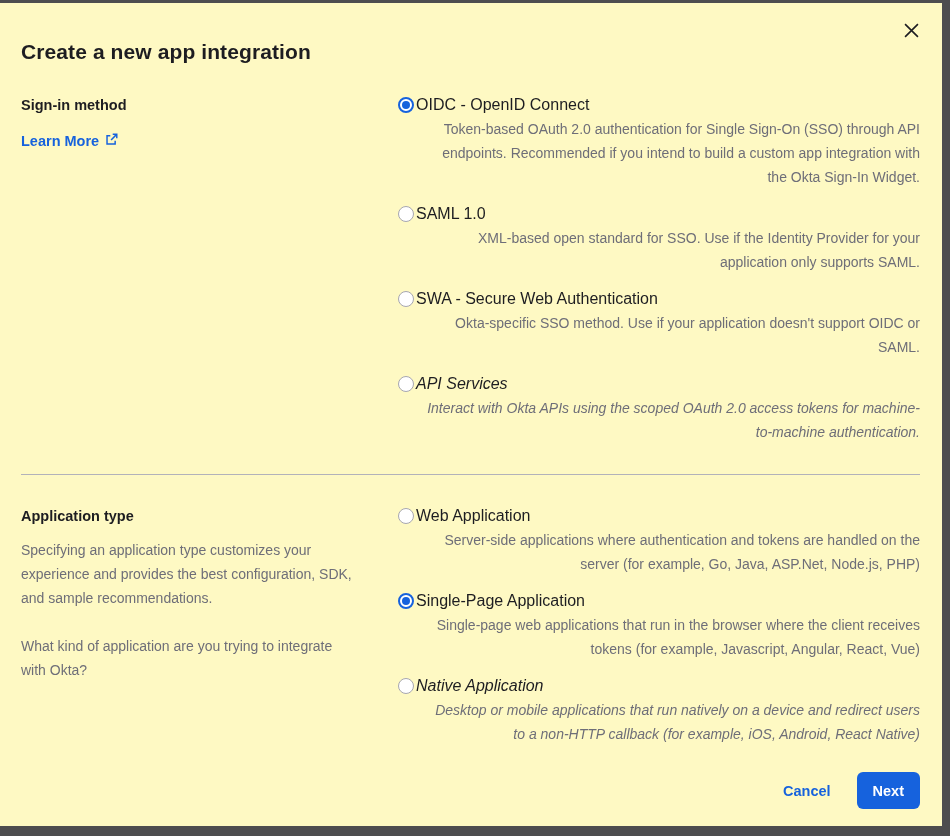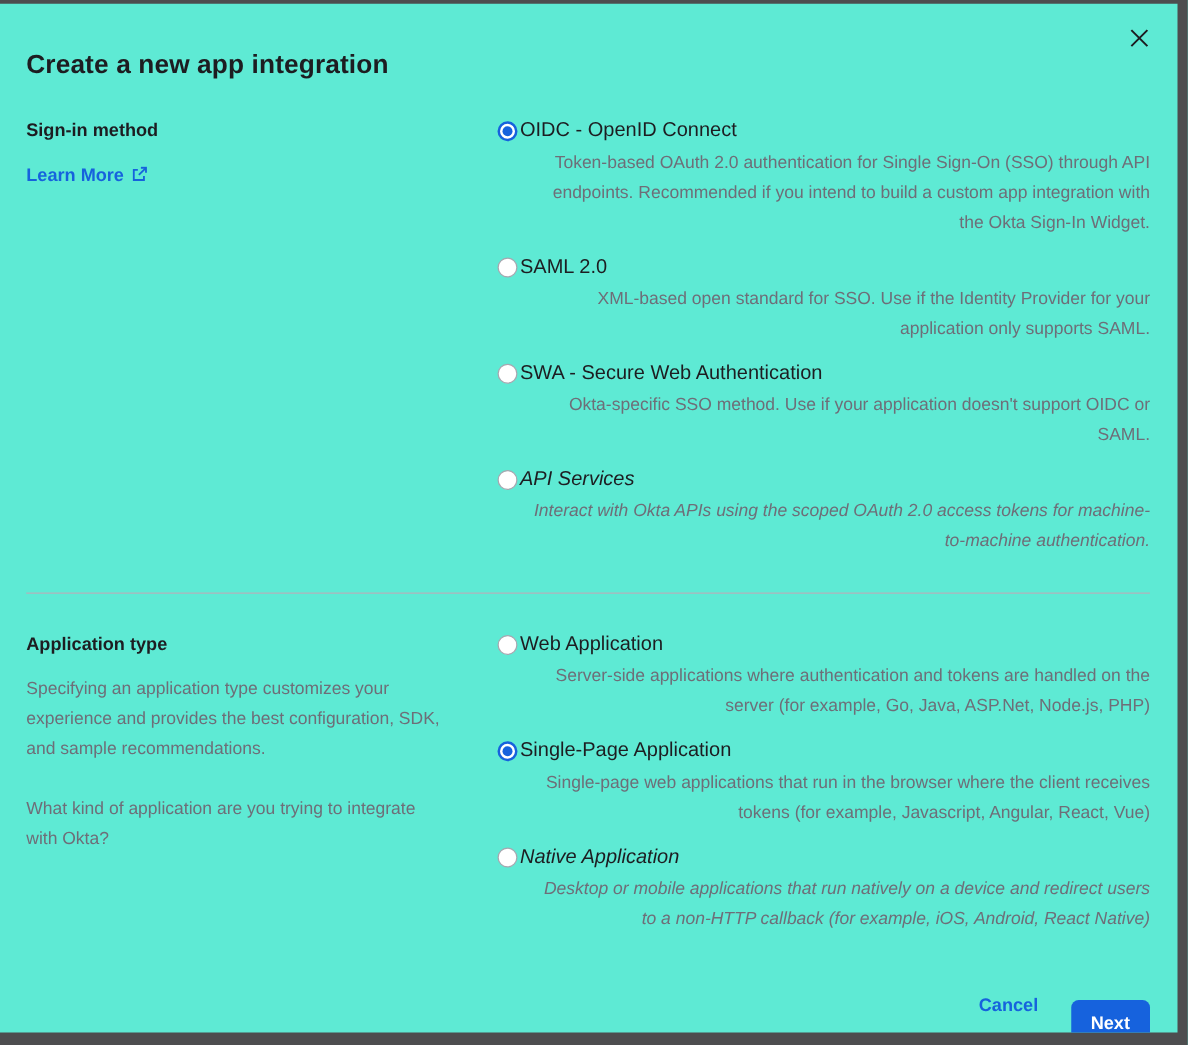--- a/index.html
+++ b/index.html
@@ -7,21 +7,21 @@
     width: 950px; height: 836px;
     background: #4d4d4f;
     font-family: "Liberation Sans", sans-serif;
     overflow: hidden;
     position: relative;
   }
   .modal {
     position: absolute;
     top: 3px; left: 0;
     width: 942px; height: 823px;
-    background: #5eead4;
+    background: #fef9c3;
     overflow: hidden;
   }
   .close-btn {
     position: absolute;
     top: 18px; right: 20px;
     width: 22px; height: 22px;
     display: flex; align-items: center; justify-content: center;
     cursor: pointer;
     background: none; border: none;
   }
@@ -127,21 +127,20 @@
     background: #1662dd;
     color: #ffffff;
     font-size: 14.5px;
     font-weight: 700;
     border: none;
     border-radius: 6px;
     height: 37px;
     padding: 8px 16px;
     cursor: pointer;
     font-family: "Liberation Sans", sans-serif;
-    margin-top: 28px;
   }
 </style>
 </head>
 <body>
 
 <div class="modal">
 
   <button class="close-btn">
     <span>
       <svg width="15" height="15" viewBox="0 0 14 14">
@@ -170,21 +169,21 @@
       <div class="option selected">
         <div class="option-head">
           <span class="radio"></span>
           <span class="option-label">OIDC - OpenID Connect</span>
         </div>
         <div class="option-desc">Token-based OAuth 2.0 authentication for Single Sign-On (SSO) through API endpoints. Recommended if you intend to build a custom app integration with the Okta Sign-In Widget.</div>
       </div>
       <div class="option">
         <div class="option-head">
           <span class="radio"></span>
-          <span class="option-label">SAML 2.0</span>
+          <span class="option-label">SAML 1.0</span>
         </div>
         <div class="option-desc">XML-based open standard for SSO. Use if the Identity Provider for your application only supports SAML.</div>
       </div>
       <div class="option">
         <div class="option-head">
           <span class="radio"></span>
           <span class="option-label">SWA - Secure Web Authentication</span>
         </div>
         <div class="option-desc">Okta-specific SSO method. Use if your application doesn't support OIDC or SAML.</div>
       </div>

